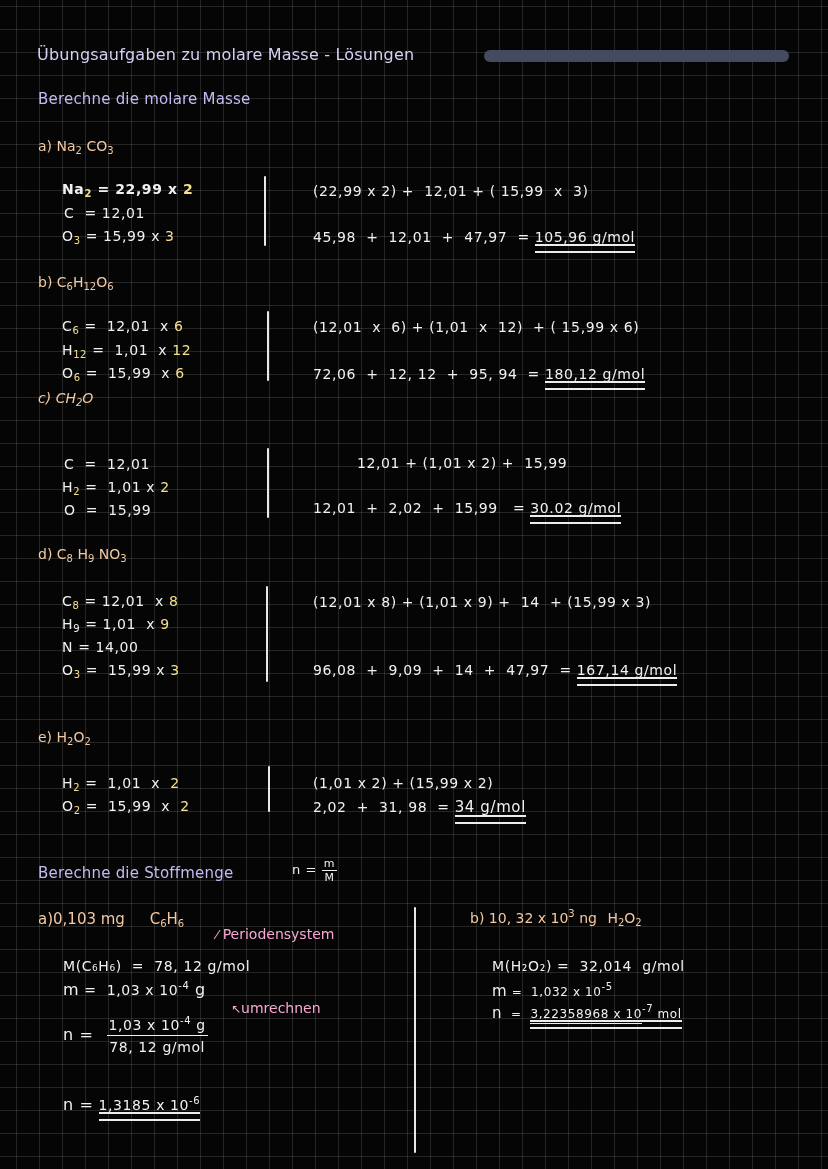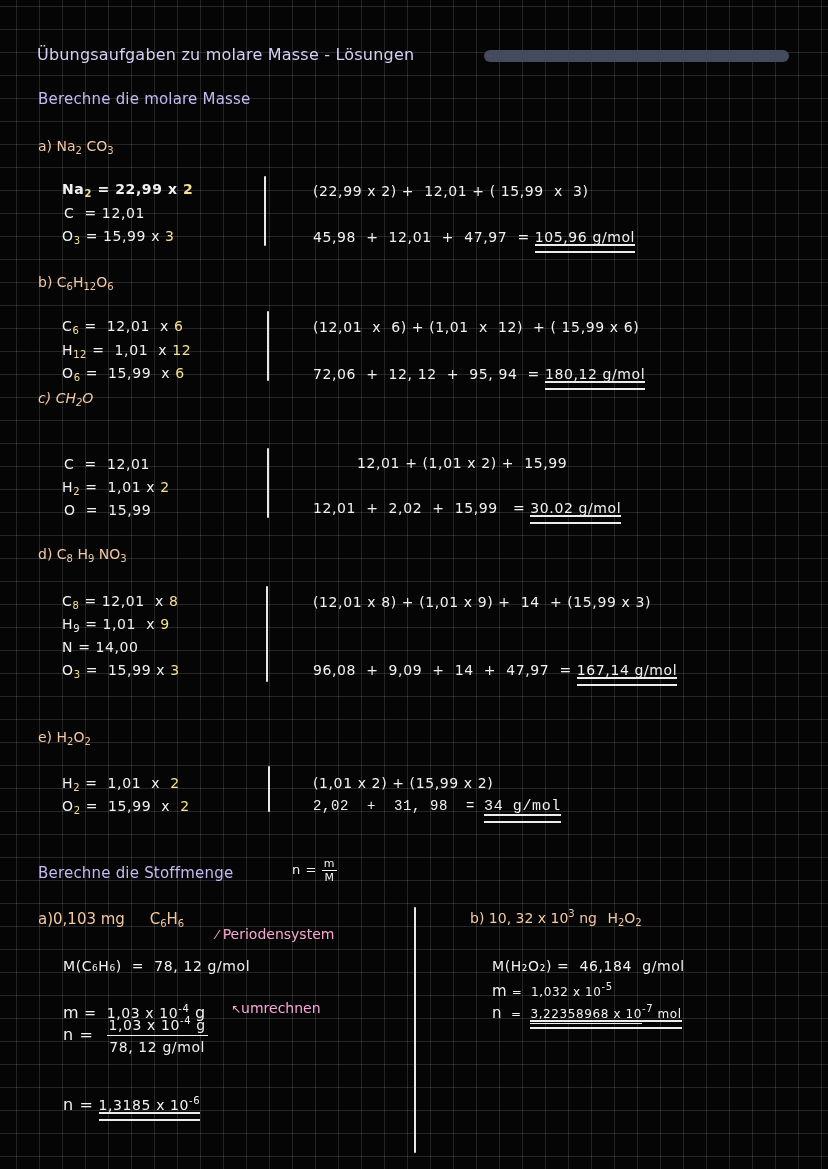--- a/index.html
+++ b/index.html
@@ -97,49 +97,49 @@
 <div class="abs eq" style="left:313px; top:662px; white-space:pre;"><span>96,08  +  9,09  +  14  +  47,97  = </span><span class="result">167,14 g/mol</span></div>
 
 <div class="abs label" style="left:38px; top:729px;">
   <span>e)</span>
   <span> <span>H</span><sub>2</sub><span>O</span><sub>2</sub></span>
 </div>
 <div class="abs eq" style="left:62px; top:775px; white-space:pre;"><span>H</span><sub class="sub-y">2</sub> <span>=  1,01  x  </span><span class="mult">2</span></div>
 <div class="abs eq" style="left:62px; top:798px; white-space:pre;"><span>O</span><sub class="sub-y">2</sub> <span>=  15,99  x  </span><span class="mult">2</span></div>
 <div class="vline" style="left:268px; top:766px; height:46px;"></div>
 <div class="abs eq" style="left:313px; top:775px; white-space:pre;">(1,01 x 2) + (15,99 x 2)</div>
-<div class="abs eq" style="left:313px; top:798px; white-space:pre;font-family:Liberation Mono, monospace;"><span>2,02  +  31, 98  = </span><span class="result" style="font-size:15px;">34 g/mol</span></div>
+<div class="abs eq" style="left:313px; top:798px; white-space:pre;"><span>2,02  +  31, 98  = </span><span class="result" style="font-size:15px;">34 g/mol</span></div>
 
 <div class="abs heading" style="left:38px; top:864px;">Berechne die Stoffmenge</div>
 <div class="abs eq" style="left:292px; top:858px; font-size:13px;">
   <span>n =</span>
   <span class="frac">
       <span class="num" style="font-size:11px;">m</span>
       <span class="den" style="font-size:11px;">M</span>
     </span>
 </div>
 
 <div class="abs label" style="left:38px; top:910px; font-size:15px;">
   <span>a)</span><span>0,103 mg</span>
   <span style="margin-left:20px;"><span>C</span><sub>6</sub><span>H</span><sub>6</sub></span>
 </div>
 <div class="abs note" style="left:216px; top:926px;"><span style="font-size:13px;">⁄</span> <span>Periodensystem</span></div>
 <div class="abs eq" style="left:63px; top:958px; white-space:pre;"><span>M(C₆H₆)</span>  <span>=  78, 12 g/mol</span></div>
-<div class="abs eq" style="left:63px; top:980px; white-space:pre;margin-top:23px;"><span style="font-size:16px;">m</span> <span>=  1,03 x 10</span><sup>-4</sup><span style="font-size:16px;"> g</span></div>
+<div class="abs eq" style="left:63px; top:980px; white-space:pre;"><span style="font-size:16px;">m</span> <span>=  1,03 x 10</span><sup>-4</sup><span style="font-size:16px;"> g</span></div>
 <div class="abs note" style="left:222px; top:1000px;margin-left:9px;"><span style="font-size:12px;">↖</span><span>umrechnen</span></div>
 <div class="abs eq" style="left:63px; top:1018px;">
   <span style="font-size:16px;">n  =</span>
   <span class="frac" style="margin-left:8px;">
     <span class="num" style="padding-bottom:3px;"><span>1,03 x 10</span><sup>-4</sup><span> g</span></span>
     <span class="den" style="padding-top:4px;">78, 12 g/mol</span>
   </span>
 </div>
 <div class="abs eq" style="left:63px; top:1095px;"><span style="font-size:16px;">n =</span>  <span class="result"><span>1,3185 x 10</span><sup>-6</sup></span></div>
 
 <div class="vline" style="left:414px; top:907px; height:246px;"></div>
 
 <div class="abs label" style="left:470px; top:910px; font-size:14px;">
   <span>b)</span> <span>10, 32  x  10</span><sup>3</sup><span> ng</span>
   <span style="margin-left:6px;"><span>H</span><sub>2</sub><span>O</span><sub>2</sub></span>
 </div>
-<div class="abs eq" style="left:492px; top:958px; white-space:pre;"><span>M(H₂O₂)</span> <span>=  46,184  g/mol</span></div>
+<div class="abs eq" style="left:492px; top:958px; white-space:pre;"><span>M(H₂O₂)</span> <span>=  32,014  g/mol</span></div>
 <div class="abs eq" style="left:492px; top:982px; white-space:pre; font-size:12px;"><span style="font-size:15px;">m</span> <span>=  1,032 x 10</span><sup>-5</sup></div>
 <div class="abs eq" style="left:492px; top:1004px; white-space:pre; font-size:12px;"><span style="font-size:15px;">n</span>  <span>=</span>  <span class="result"><span class="uline"><span>3,22358968 x 10</span></span><sup>-7</sup><span> mol</span></span></div>
 
 </body></html>

